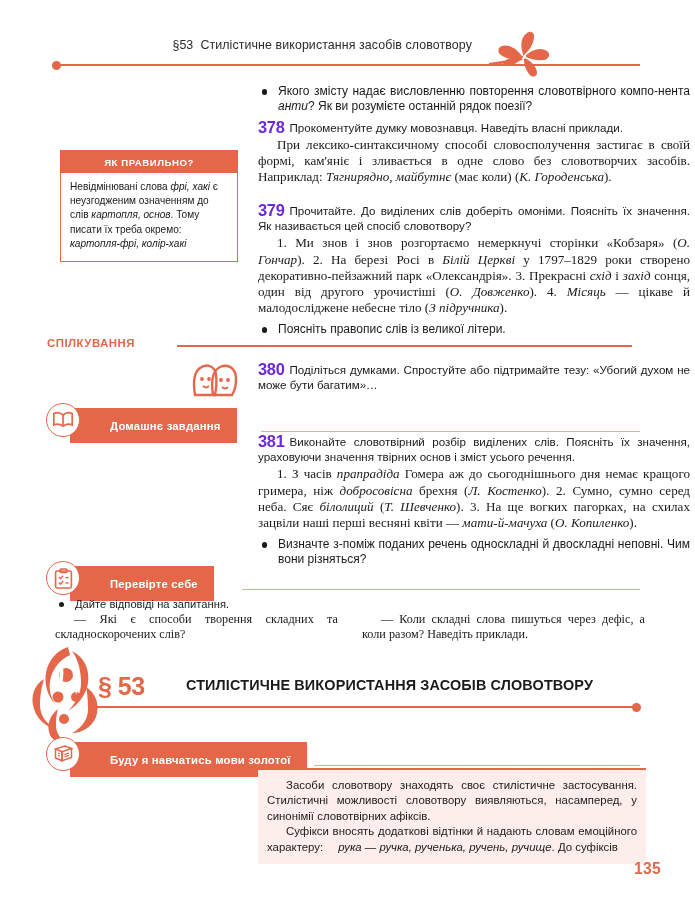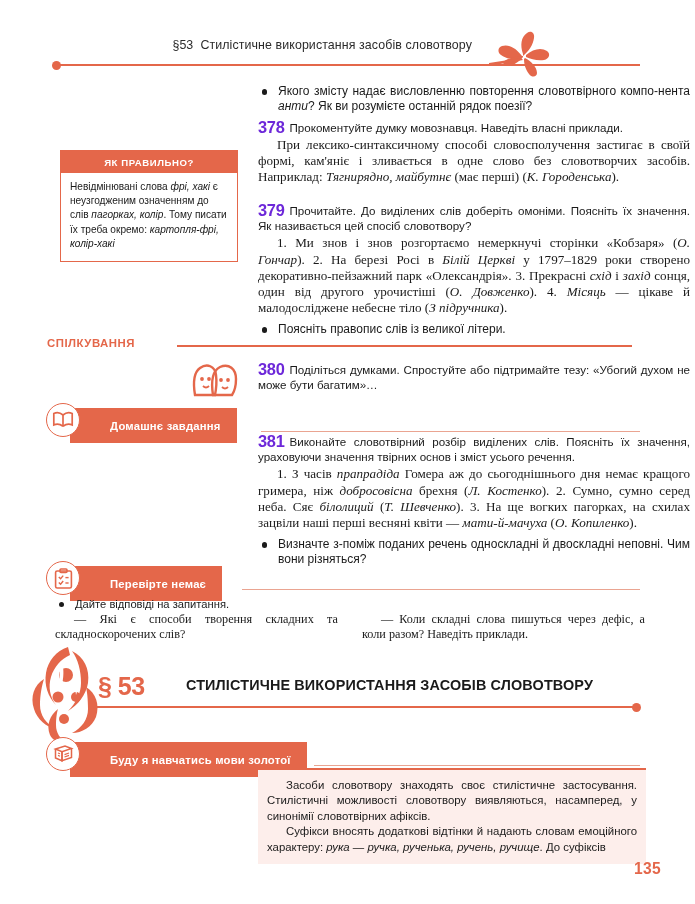--- a/index.html
+++ b/index.html
@@ -217,21 +217,21 @@
     border-top: 2.4px solid #e4674a;
     padding: 8px 9px 9px 9px;
   }
   .theory p {
     margin: 0;
     font-size: 11.4px;
     line-height: 15.4px;
     text-align: justify;
     text-indent: 19px;
   }
-  .theory p .ital { font-style: italic; }
+  .theory p .ital { font-style: italic; margin-left: 12px; }
 
   .pageno {
     position: absolute;
     right: 34px; bottom: 26px;
     font-size: 15.6px; font-weight: bold;
     color: #e4674a; letter-spacing: .3px;
   }
 </style>
 </head>
 <body>
@@ -260,28 +260,28 @@
     <div class="bullet-line">
       <span>Якого змісту надає висловленню повторення словотвірного компо-нента </span><span class="ital">анти</span><span>? Як ви розумієте останній рядок поезії?</span>
     </div>
   </div>
 
   <div class="col-right" style="top:120px;">
     <div class="ex-head">
       <span class="ex-num">378</span><span>Прокоментуйте думку мовознавця. Наведіть власні приклади.</span>
     </div>
     <div class="serif-body">
-      <span>При лексико-синтаксичному способі словосполучення застигає в своїй формі, кам'яніє і зливається в одне слово без словотворчих засобів. Наприклад: </span><span class="ital">Тягнирядно, майбутнє</span><span> (має перші) (</span><span class="ital">К. Городенська</span><span>).</span>
+      <span>При лексико-синтаксичному способі словосполучення застигає в своїй формі, кам'яніє і зливається в одне слово без словотворчих засобів. Наприклад: </span><span class="ital">Тягнирядно, майбутнє</span><span> (має коли) (</span><span class="ital">К. Городенська</span><span>).</span>
     </div>
   </div>
 
   <div class="callout">
     <div class="callout-head">ЯК ПРАВИЛЬНО?</div>
     <div class="callout-body">
-      <span>Невідмінювані слова </span><span class="ital">фрі, хакі</span><span> є неузгодженим означенням до слів </span><span class="ital">пагорках, колір</span><span>. Тому писати їх треба окремо: </span><span class="ital">картопля-фрі, колір-хакі</span>
+      <span>Невідмінювані слова </span><span class="ital">фрі, хакі</span><span> є неузгодженим означенням до слів </span><span class="ital">картопля, основ</span><span>. Тому писати їх треба окремо: </span><span class="ital">картопля-фрі, колір-хакі</span>
     </div>
   </div>
 
   <div class="col-right" style="top:203px;">
     <div class="ex-head">
       <span class="ex-num">379</span><span>Прочитайте. До виділених слів доберіть омоніми. Поясніть їх значення. Як називається цей спосіб словотвору?</span>
     </div>
     <div class="serif-body">
       <span>1. Ми знов і знов розгортаємо немеркнучі сторінки «Кобзаря» (</span><span class="ital">О. Гончар</span><span>). 2. На березі Росі в </span><span class="ital">Білій Церкві</span><span> у 1797–1829 роки створено декоративно-пейзажний парк «Олександрія». 3. Прекрасні </span><span class="ital">схід</span><span> і </span><span class="ital">захід</span><span> сонця, один від другого урочистіші (</span><span class="ital">О. Довженко</span><span>). 4. </span><span class="ital">Місяць</span><span> — цікаве й малодосліджене небесне тіло (</span><span class="ital">З підручника</span><span>).</span>
     </div>
@@ -332,21 +332,21 @@
       <span class="ex-num">381</span><span>Виконайте словотвірний розбір виділених слів. Поясніть їх значення, ураховуючи значення твірних основ і зміст усього речення.</span>
     </div>
     <div class="serif-body">
       <span>1. З часів </span><span class="ital">прапрадіда</span><span> Гомера аж до сьогоднішнього дня немає кращого гримера, ніж </span><span class="ital">добросовісна</span><span> брехня (</span><span class="ital">Л. Костенко</span><span>). 2. Сумно, сумно серед неба. Сяє </span><span class="ital">білолиций</span><span> (</span><span class="ital">Т. Шевченко</span><span>). 3. На ще вогких пагорках, на схилах зацвіли наші перші весняні кві­ти — </span><span class="ital">мати-й-мачуха</span><span> (</span><span class="ital">О. Копиленко</span><span>).</span>
     </div>
     <div class="bullet-line" style="margin-top:6px;">Визначте з-поміж поданих речень односкладні й двоскладні неповні. Чим вони різняться?</div>
   </div>
 
   <div class="badge-row" style="top:562px;">
     <div class="badge-bar">
-      <span>Перевірте немає</span>
+      <span>Перевірте себе</span>
     </div>
     <div class="badge-underline" style="left:196px;right:6px;"></div>
     <div class="badge-circle">
       <svg width="19" height="21" viewBox="0 0 19 21">
         <g fill="none" stroke="#e4674a" stroke-width="1.6">
           <rect x="1.6" y="3" width="15.8" height="17" rx="1.6"></rect>
           <rect x="6" y="1" width="7" height="3.4" rx="1"></rect>
           <path d="M4.8 9 L6.6 10.8 L9.2 7.6" stroke-width="1.4"></path>
           <path d="M4.8 14.4 L6.6 16.2 L9.2 13" stroke-width="1.4"></path>
           <path d="M11.4 9.6 L14.6 9.6" stroke-width="1.4"></path>

